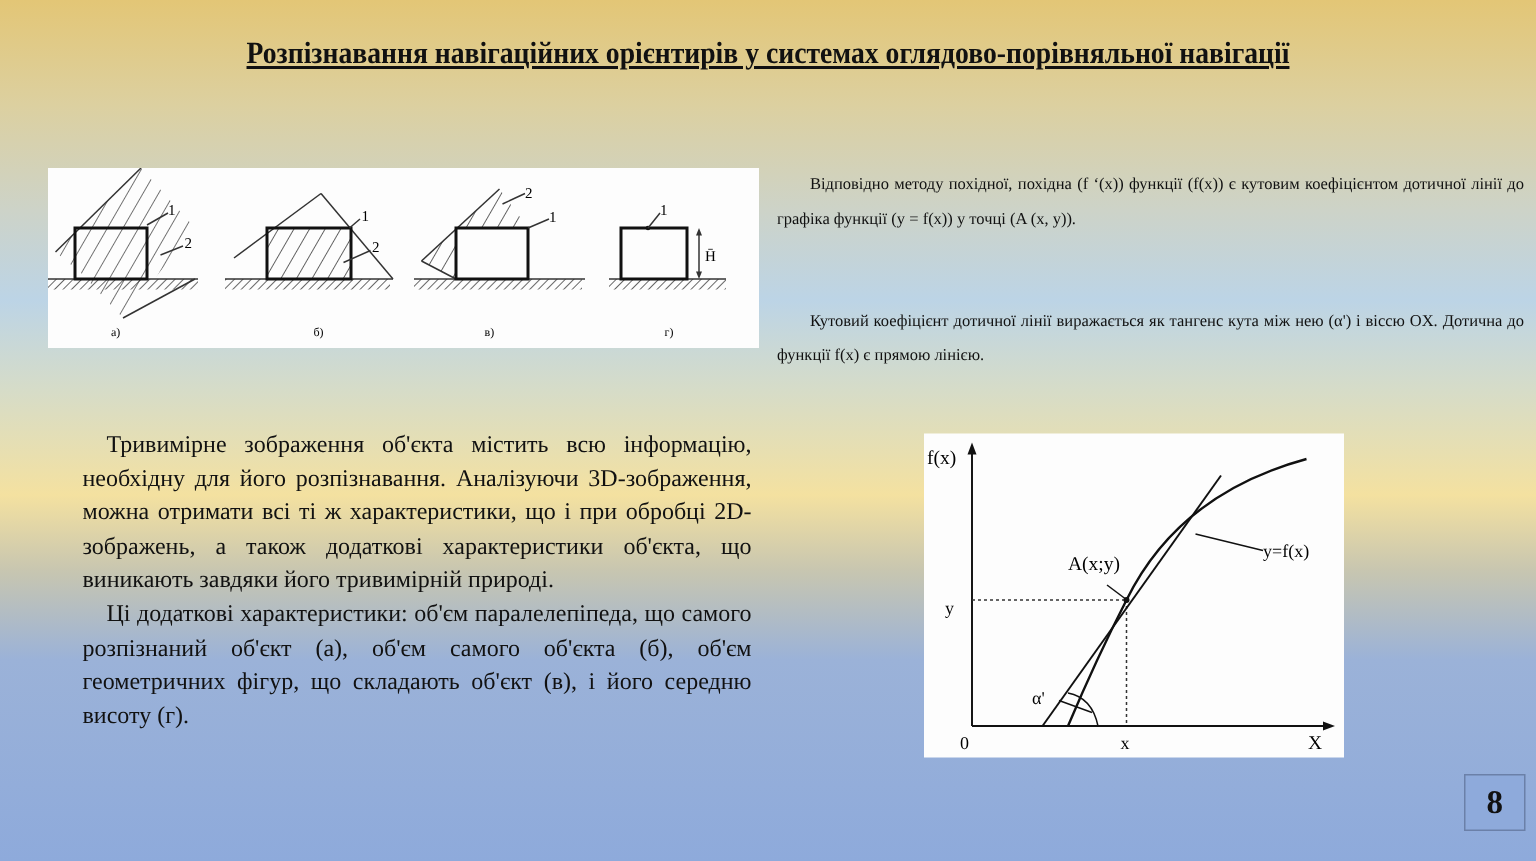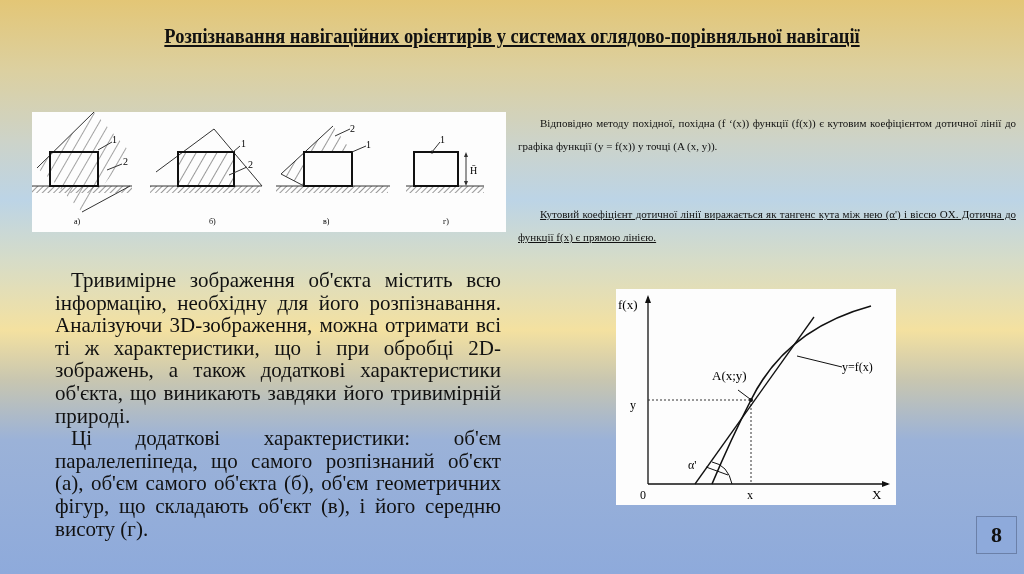--- a/index.html
+++ b/index.html
@@ -31,24 +31,24 @@
     position: absolute; left: 32px; top: 112px; width: 474px; height: 120px;
     background: #fdfdfd;
   }
   .figure1 svg { width: 474px; height: 120px; display: block; }
   .text-right {
     position: absolute; left: 518px; width: 498px;
     font-size: 11px; line-height: 23px; text-align: justify;
   }
   .text-right p { margin: 0; text-indent: 22px; }
   .r1 { top: 112px; }
-  .r2 { top: 203px; text-decoration: underline; }
+  .r2 { top: 203px; }
   .text-left {
-    position: absolute; left: 55px; top: 269px; width: 446px;
-    font-size: 21px; line-height: 22.6px; text-align: justify;
+    position: absolute; left: 55px; top: 286px; width: 446px;
+    font-size: 16px; line-height: 22.6px; text-align: justify;
   }
   .text-left p { margin: 0; text-indent: 16px; }
   .graph {
     position: absolute; left: 616px; top: 289px; width: 280px; height: 216px;
     background: #fdfdfd;
   }
   .graph svg { width: 280px; height: 216px; display: block; }
   .page-num {
     position: absolute; left: 976px; top: 516px; width: 39px; height: 36px;
     border: 1px solid #6b80a8; background: #8eaadb;

